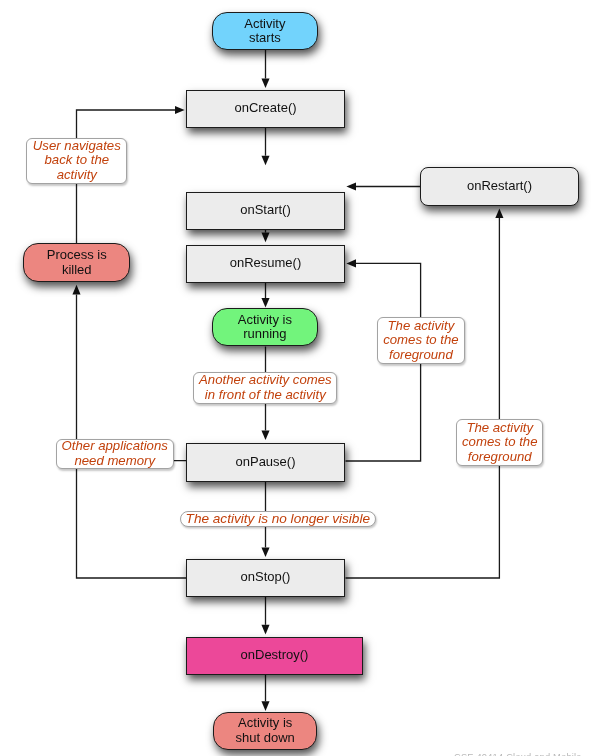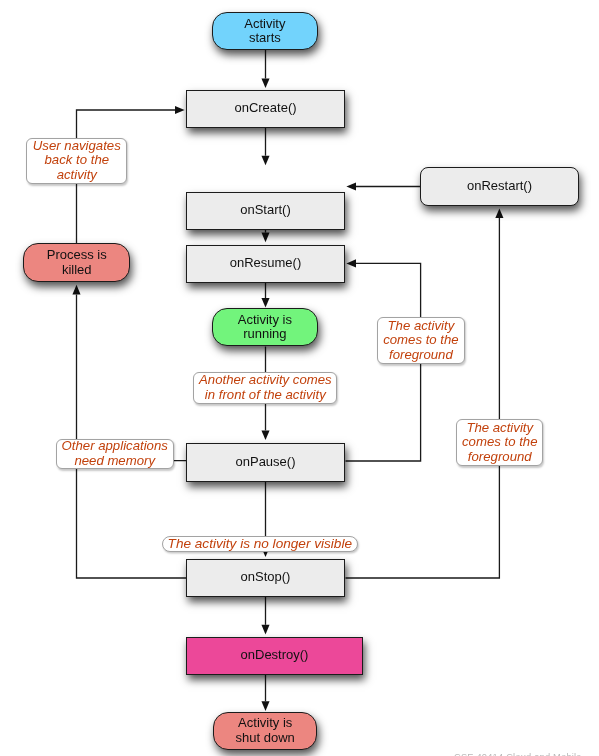--- a/index.html
+++ b/index.html
@@ -118,21 +118,21 @@
       </div>
       <div class="label" style="left: 26.3px; top: 138px; width: 101px; height: 45.5px;">
         <div class="txt"><span>User navigates</span><br><span>back to the</span><br><span>activity</span></div>
       </div>
       <div class="label" style="left: 17.8px; top: 438.5px; width: 117.8px; height: 30.6px; margin-left: 38px;">
         <div class="txt"><span>Other applications</span><br><span>need memory</span></div>
       </div>
       <div class="label" style="left: 193.4px; top: 372.2px; width: 143.9px; height: 31.7px;">
         <div class="txt"><span>Another activity comes</span><br><span>in front of the activity</span></div>
       </div>
-      <div class="label pill" style="left: 162px; top: 511.4px; width: 195.6px; height: 15.4px; font-size: 13.6px; margin-top: 25px;">
+      <div class="label pill" style="left: 180px; top: 511.4px; width: 195.6px; height: 15.4px; font-size: 13.6px;">
         <div class="txt"><span>The activity is no longer visible</span></div>
       </div>
       <div class="label" style="left: 377px; top: 317px; width: 87.8px; height: 46.8px;">
         <div class="txt"><span>The activity</span><br><span>comes to the</span><br><span>foreground</span></div>
       </div>
       <div class="label" style="left: 456.1px; top: 419.3px; width: 87.3px; height: 46.8px;">
         <div class="txt"><span>The activity</span><br><span>comes to the</span><br><span>foreground</span></div>
       </div>
     </div>
   <div id="watermark">CSE 40414 Cloud and Mobile</div>

